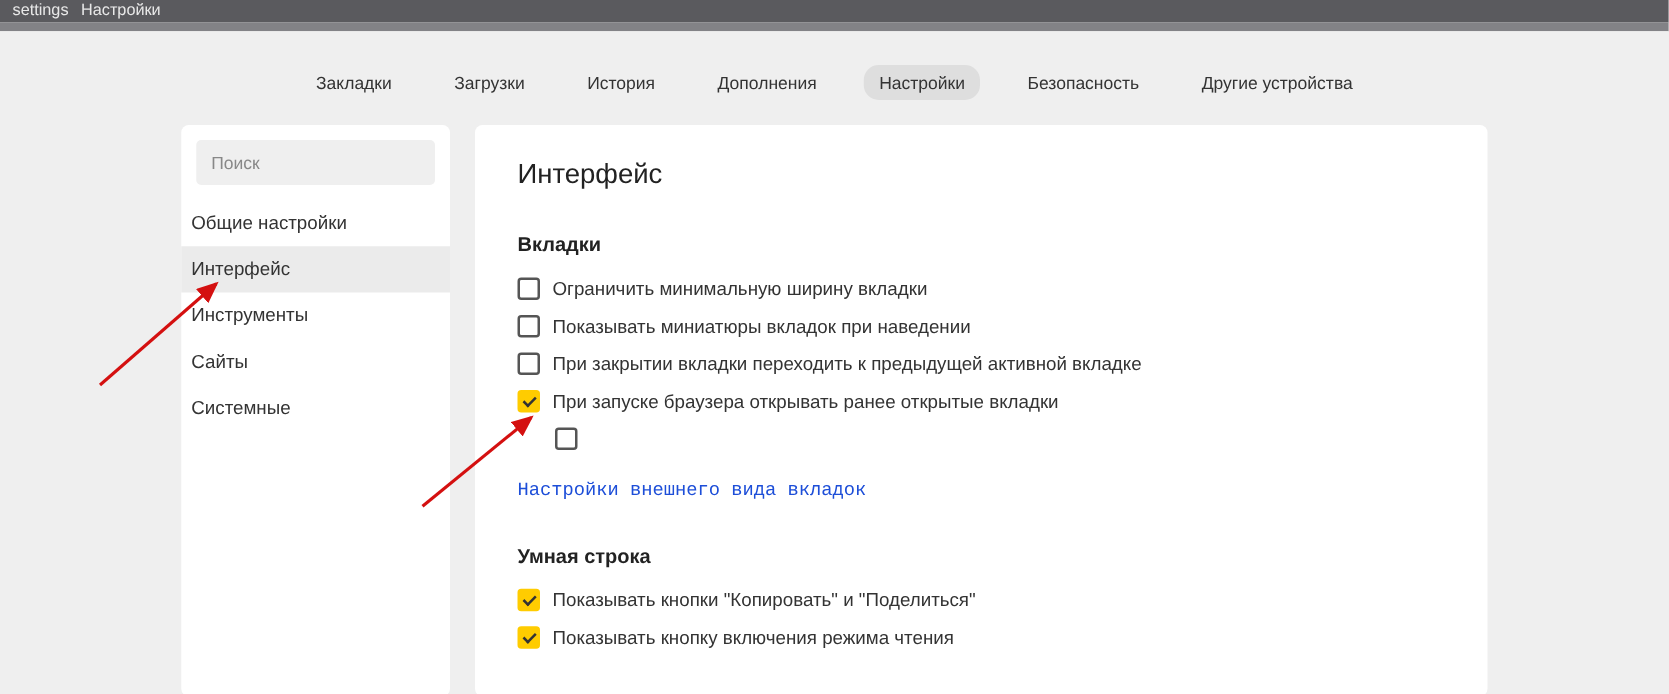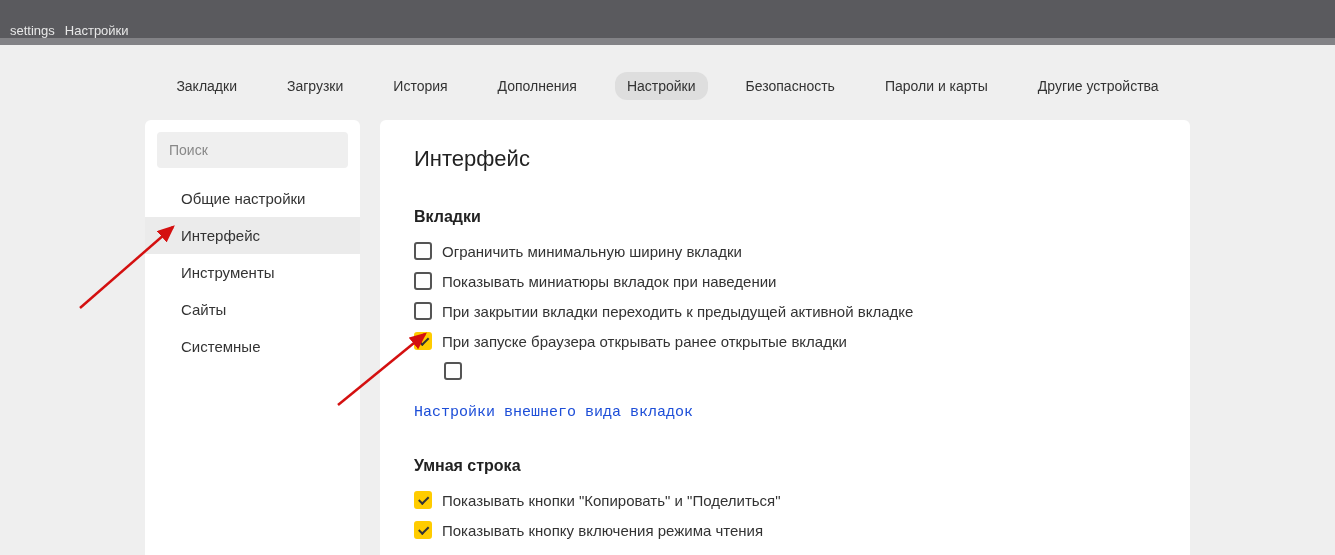--- a/index.html
+++ b/index.html
@@ -4,23 +4,23 @@
   <style>
     * { margin: 0; padding: 0; box-sizing: border-box; }
     body {
       font-family: Arial, Helvetica, sans-serif;
       background: #efefef;
       font-size: 14px;
       color: #222;
     }
     .titlebar {
       background: #5a5a5e;
-      height: 38px;
-      display: flex;
-      align-items: flex-end;
+      height: 18px;
+      display: flex;
+      align-items: flex-start;
       padding: 0 10px;
       color: #e8e8e8;
       font-size: 13px;
     }
     .titlebar span:first-child { margin-right: 10px; }
     .graybar {
       background: #828286;
       height: 7px;
     }
     .navbar {
@@ -55,21 +55,21 @@
     }
     .search-box {
       margin: 12px;
       background: #efefef;
       border-radius: 4px;
       padding: 10px 12px;
       color: #888;
       font-size: 14px;
     }
     .side-item {
-      padding: 10px 36px;
+      padding: 10px 8px;
       font-size: 15px;
       cursor: pointer;
       color: #333;
     }
     .side-item.active {
       background: #ebebeb;
     }
     .main {
       flex: 1;
       background: #fff;
@@ -145,21 +145,20 @@
 </div>
 <div class="graybar"></div>
 
 <div class="navbar">
   <div class="nav-item">Закладки</div>
   <div class="nav-item">Загрузки</div>
   <div class="nav-item">История</div>
   <div class="nav-item">Дополнения</div>
   <div class="nav-item active">Настройки</div>
   <div class="nav-item">Безопасность</div>
-  <div class="nav-item">Пароли и карты</div>
   <div class="nav-item">Другие устройства</div>
 </div>
 
 <div class="content-wrap">
   <div class="sidebar">
     <div class="search-box">Поиск</div>
     <div class="side-item">Общие настройки</div>
     <div class="side-item active">Интерфейс</div>
     <div class="side-item">Инструменты</div>
     <div class="side-item">Сайты</div>

